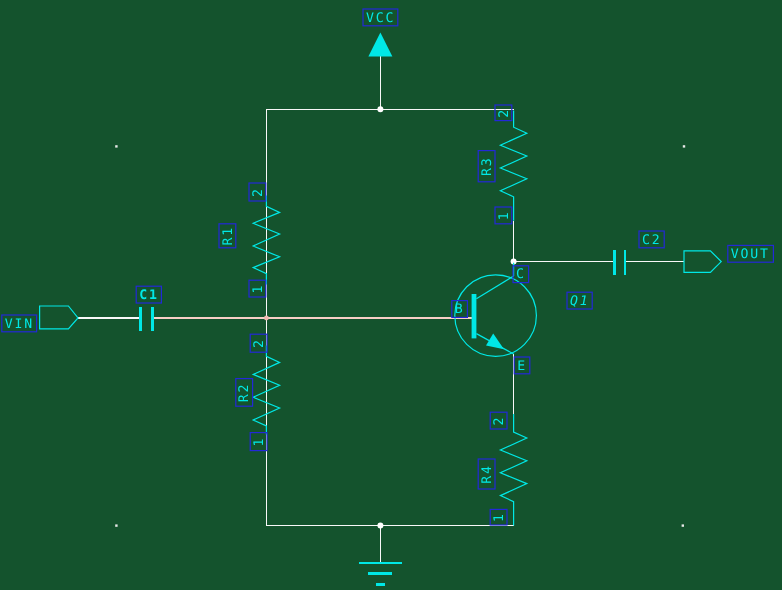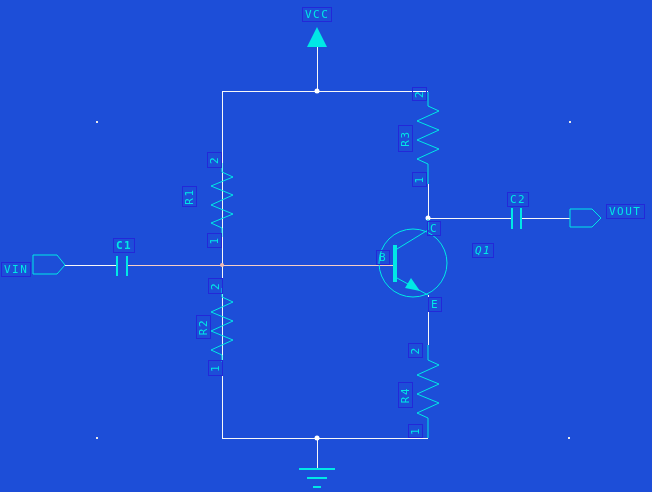--- a/index.html
+++ b/index.html
@@ -1,17 +1,17 @@
 <!DOCTYPE html>
 <html><head>
 <meta charset="utf-8">
 <style>
   * { box-sizing: border-box; margin: 0; padding: 0; }
   html,body { width:652px; height:492px; background:#000; overflow:hidden; }
-  #canvas { position:relative; width:652px; height:492px; background:#1d4ed8;
+  #canvas { position:relative; width:652px; height:492px; background:#14532d;
             font-family:"DejaVu Sans Mono", monospace; }
   svg { position:absolute; left:0; top:0; }
   .lbl {
     position:absolute;
     font:11px/13px "DejaVu Sans Mono", monospace;
     letter-spacing:1.5px;
     color:#00e8e6;
     border:1px solid #2328d8;
     padding:0 2px;
     white-space:nowrap;
@@ -94,21 +94,21 @@
       <rect x="569" y="121" width="2" height="2"></rect>
       <rect x="96" y="437" width="2" height="2"></rect>
       <rect x="568" y="437" width="2" height="2"></rect>
     </g>
   </svg>
 
   <div class="lbl" style="left:302px; top:7px;">VCC</div>
   <div class="lbl" style="left:1px;   top:251px;margin-top:11px;">VIN</div>
   <div class="lbl" style="left:606px; top:204px;text-align:right;">VOUT</div>
   <div class="lbl" style="left:113px; top:238px;font-weight:bold;">C1</div>
-  <div class="lbl" style="left:507px; top:192px;">C2</div>
+  <div class="lbl" style="left:532px; top:192px;">C2</div>
   <div class="lbl" style="left:472px; top:243px;font-style:italic;">Q1</div>
   <div class="lbl" style="left:376px; top:250px;">B</div>
   <div class="lbl" style="left:427px; top:221px;">C</div>
   <div class="lbl" style="left:428px; top:297px;">E</div>
 
   <div class="lbl vlbl" style="left:182px; top:186px; width:21px;">R1</div>
   <div class="lbl vlbl" style="left:207px; top:152px; width:16px;">2</div>
   <div class="lbl vlbl" style="left:207px; top:233px; width:15px;">1</div>
 
   <div class="lbl vlbl" style="left:196px; top:315px; width:24px;">R2</div>

